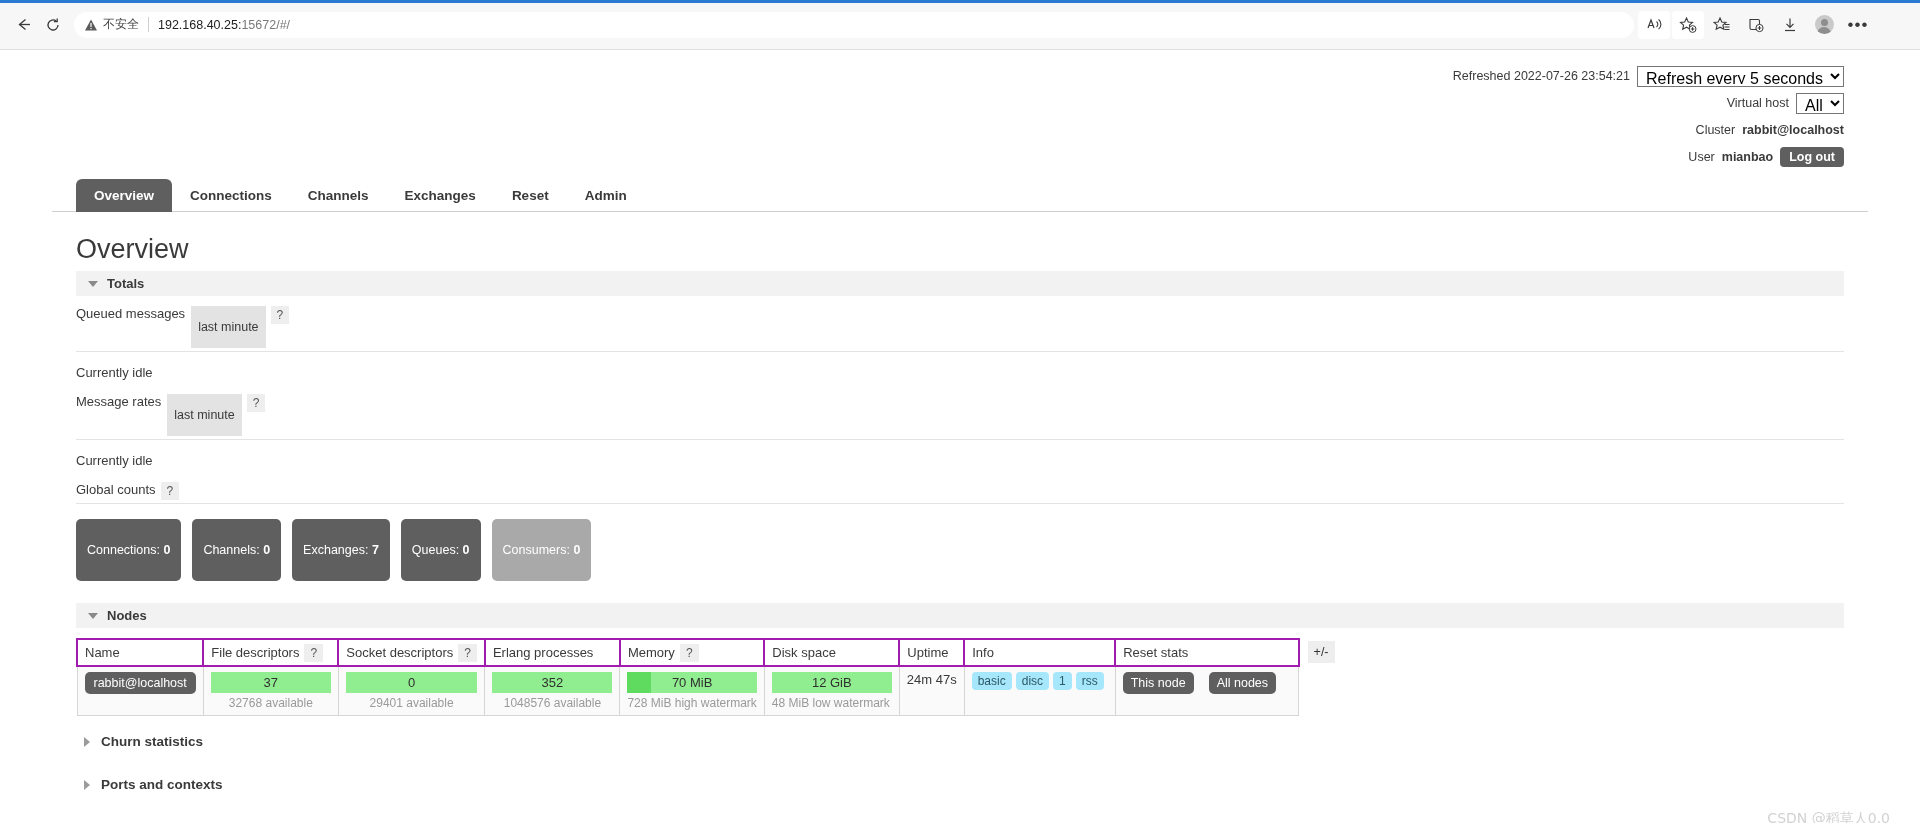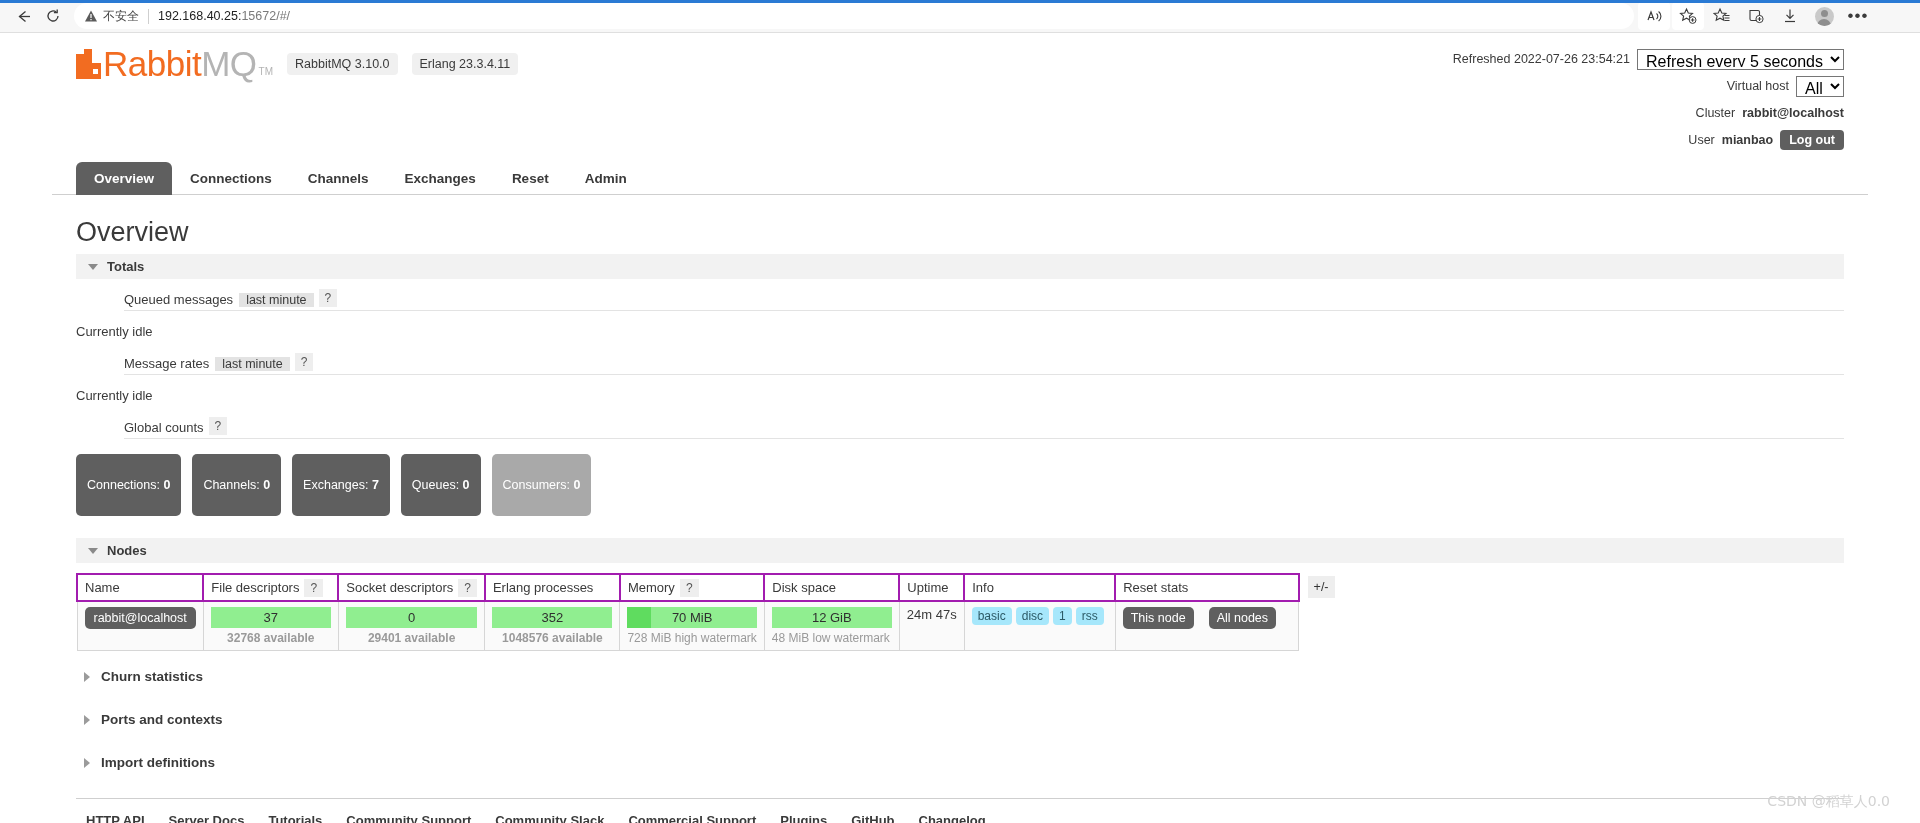--- a/index.html
+++ b/index.html
@@ -7,21 +7,21 @@
     margin: 0; padding: 0;
     width: 1920px; height: 823px;
     overflow: hidden;
     background: #ffffff;
     font-family: "Liberation Sans", sans-serif;
   }
 
   
   #browser-chrome {
     position: relative;
-    height: 33px;
+    height: 50px;
     background: #f7f7f7;
     border-bottom: 1px solid #dfdfdf;
     display: flex;
     align-items: center;
     padding: 0 8px;
   }
   #browser-chrome::before {
     content: "";
     position: absolute;
     left: 0; top: 0; right: 0;
@@ -233,29 +233,28 @@
     border-bottom: 5px solid transparent;
     border-left: 6px solid #9b9b9b;
     margin: 0 11px 0 8px;
   }
 
   .stat-label-row {
     border-bottom: 1px solid #e3e3e3;
     padding-bottom: 3px;
     margin-bottom: 0;
     display: flex;
-    align-items: flex-end;
+    align-items: flex-start;
     font-size: 13px;
     color: #3a3a3a;
-    margin-left: 48px;
   }
   .tag-sub {
     background: #e3e3e3;
     color: #3a3a3a;
-    padding: 0 7px;
+    padding: 14px 7px;
     margin-left: 6px;
     font-size: 12.5px;
   }
   .help-q {
     background: #eeeeee;
     color: #555;
     padding: 2px 6px;
     margin-left: 5px;
     font-size: 12px;
     cursor: pointer;
@@ -327,21 +326,21 @@
   }
   .gauge .gv { position: relative; z-index: 2; }
   .sub-note {
     font-size: 12px;
     color: #9a9a9a;
     text-align: left;
     margin-top: 3px;
     white-space: nowrap;
     overflow: visible;
   }
-  .sub-note.center { text-align: center; font-weight: bold; }
+  .sub-note.center { text-align: center; }
   .info-tag {
     background: #a6e7fb;
     color: #2c5a66;
     font-size: 12px;
     padding: 2px 6px;
     border-radius: 4px;
     margin-right: 4px;
     display: inline-block;
     cursor: pointer;
   }
@@ -473,33 +472,20 @@
     <div class="chrome-ico">
       <span class="dots">•••</span>
     </div>
   </div>
 </div>
 
 <div id="page">
   <div id="content">
 
     <div id="rmq-header">
-      <div id="logo-block">
-        <span class="logo-mark">
-          <span class="bar b1"></span>
-            <span class="bar b2"></span>
-            <span class="bar b3"></span>
-            <span class="hole"></span>
-        </span>
-        <span class="logo-rabbit">Rabbit</span>
-          <span class="logo-mq">MQ</span>
-        <span class="logo-tm">TM</span>
-        <span class="version-pill">RabbitMQ 3.10.0</span>
-        <span class="version-pill">Erlang 23.3.4.11</span>
-      </div>
 
       <div id="header-right">
         <div class="hr-row">
           <span class="hr-label">Refreshed 2022-07-26 23:54:21</span>
           <select class="hr-select">
             <option>Refresh every 5 seconds</option>
           </select>
         </div>
         <div class="hr-row">
           <span class="hr-label">Virtual host</span>

